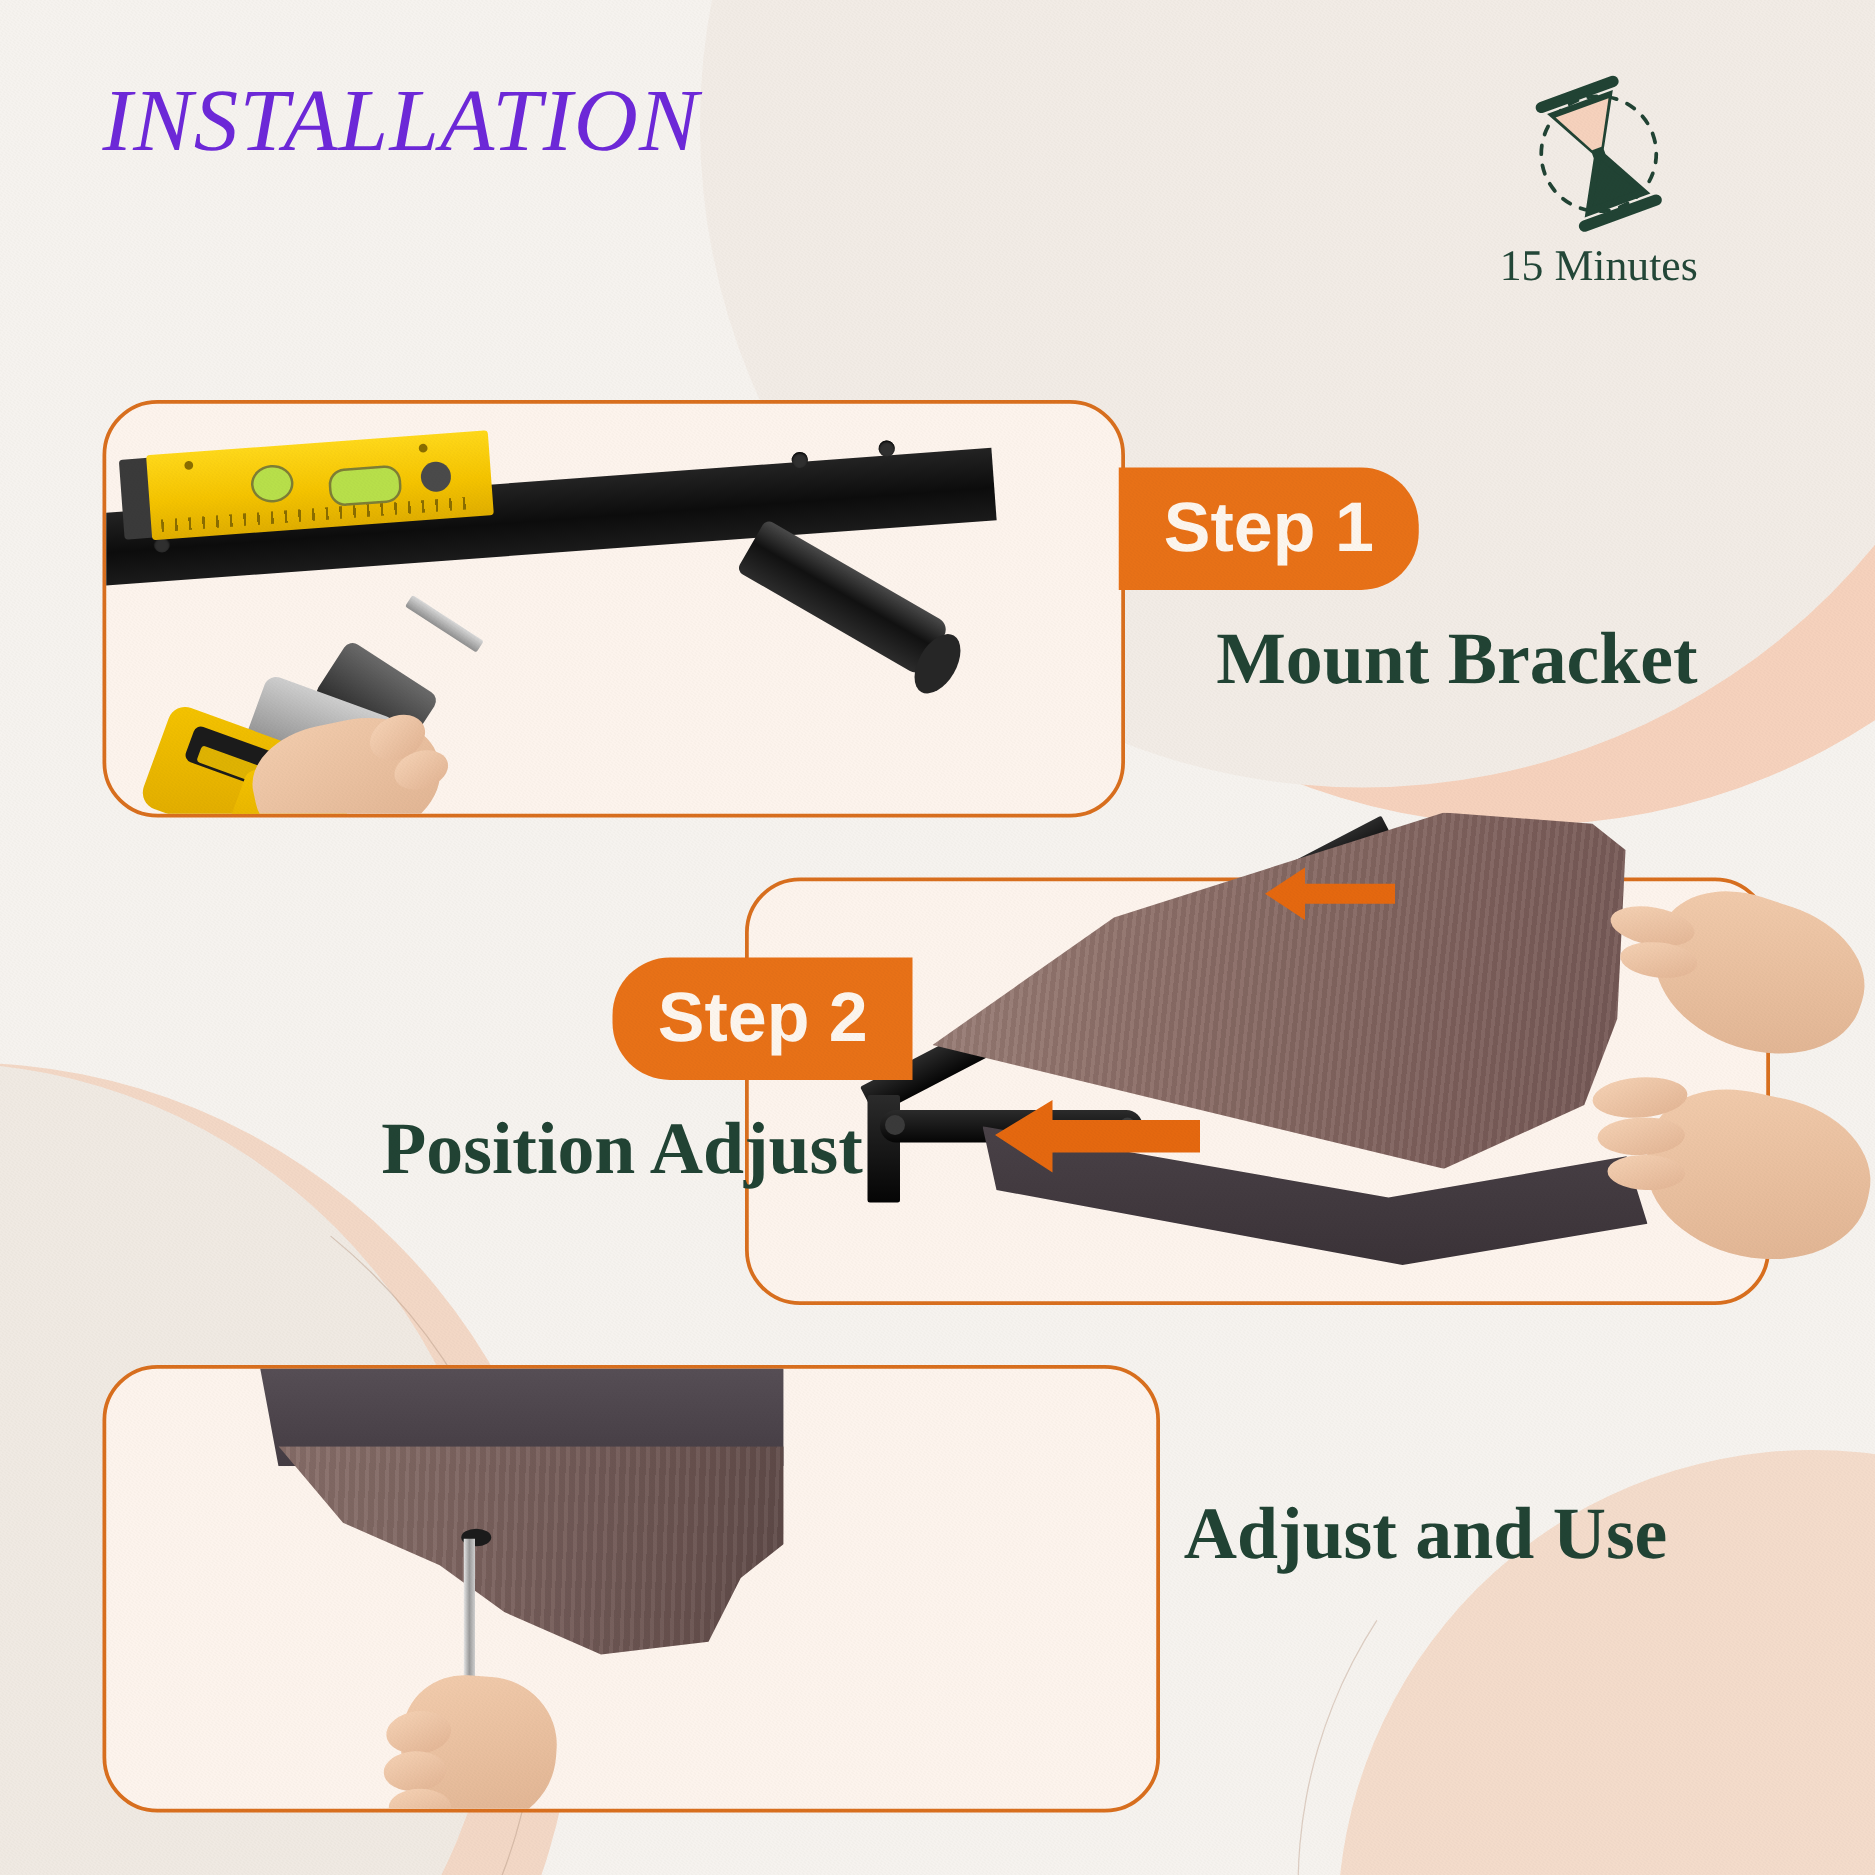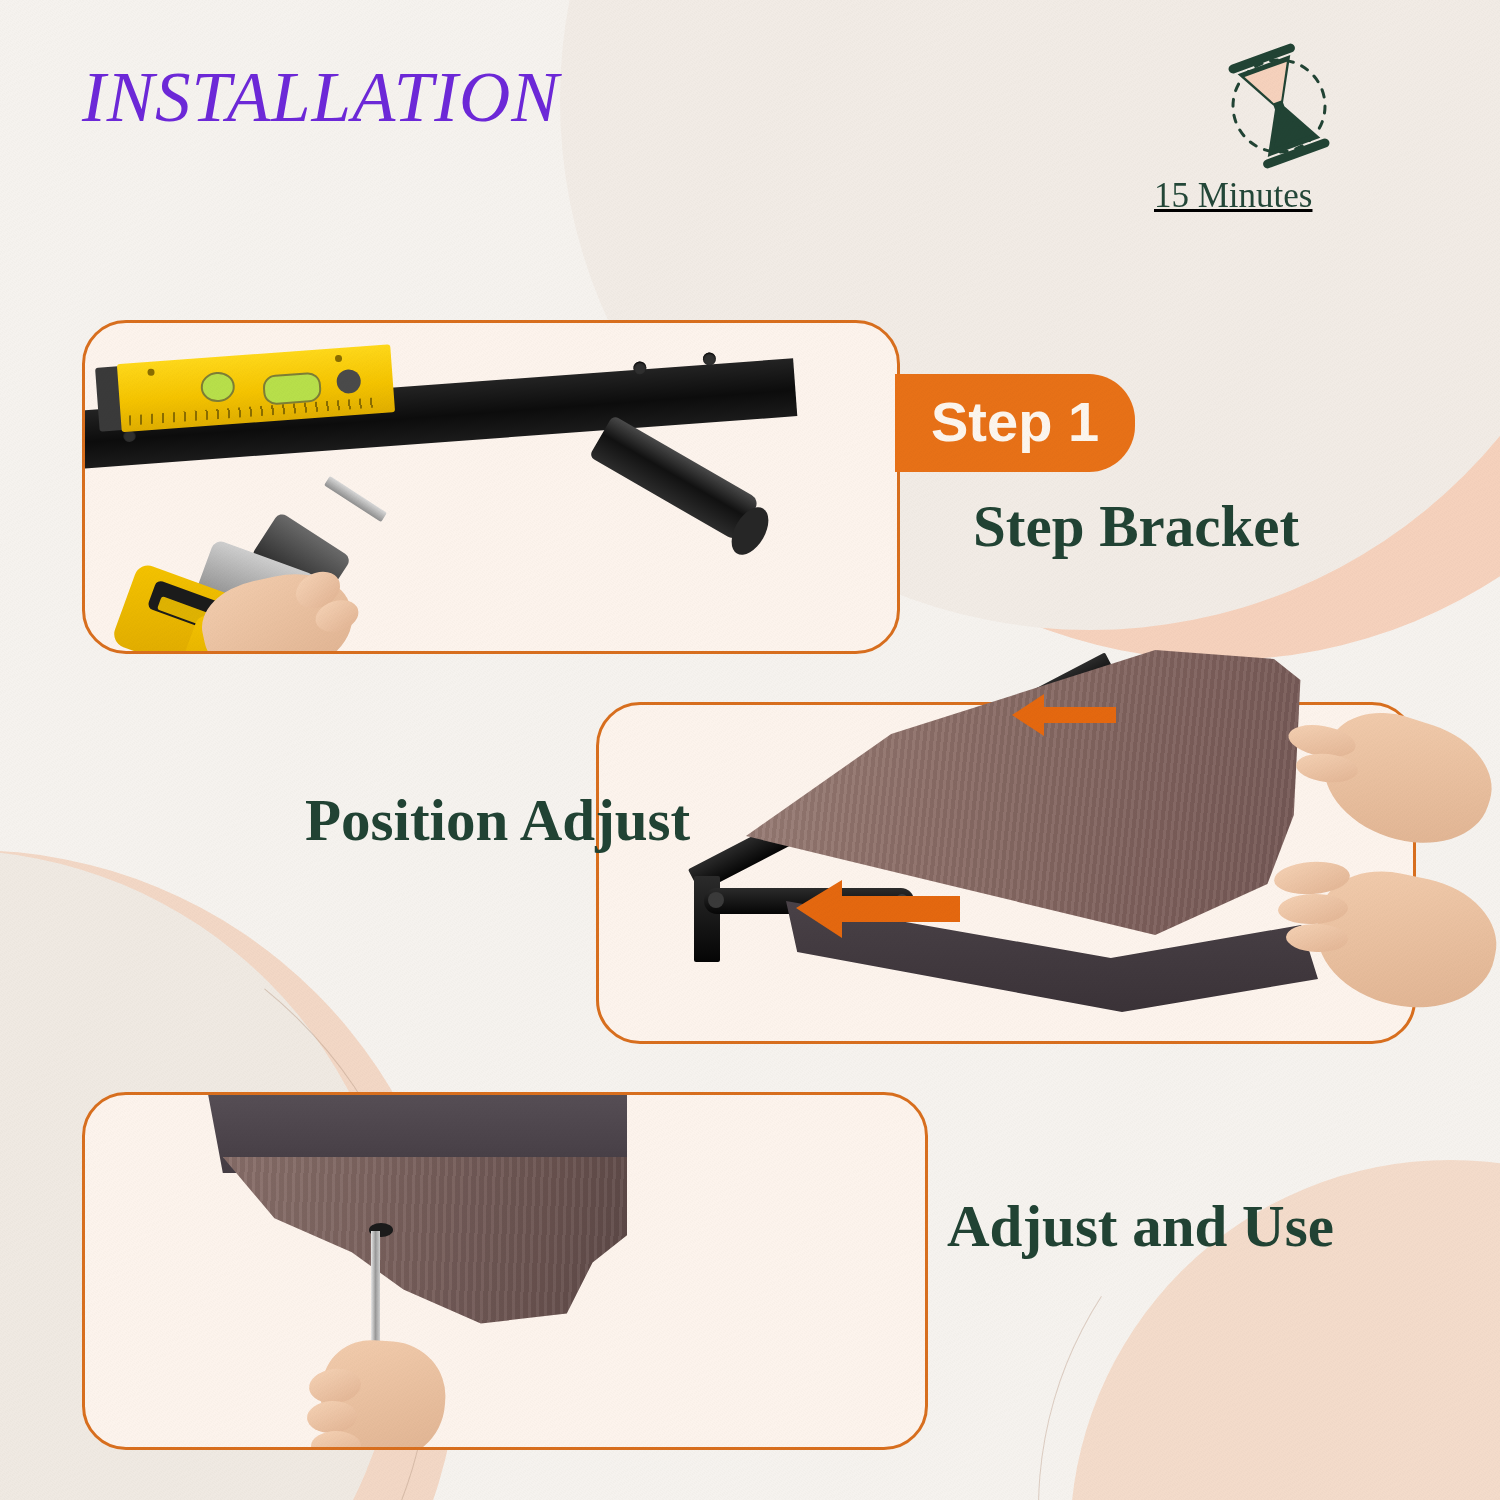--- a/index.html
+++ b/index.html
@@ -71,21 +71,21 @@
     font-family:"Liberation Sans", sans-serif;
   }
   #title-sub{
     font-size:71px;color:#6d28d9;font-style:italic;
     font-family:"Liberation Serif", serif;
     letter-spacing:1px;line-height:1.05;margin-top:8px;margin-left:14px;
   }
 
   
   #assembly-badge{
-    position:absolute;right:96px;top:41px;width:250px;text-decoration:underline;
+    position:absolute;right:96px;top:58px;width:250px;text-align:center;
   }
   #hourglass-wrap{height:130px;display:flex;align-items:center;justify-content:center;}
   #assembly-text{
     margin-top:4px;
     font-family:"Liberation Serif", serif;
     font-size:35px;line-height:1.18;color:#234738;
   }
 
   
   .card{
@@ -312,24 +312,25 @@
       <div class="hand" style="left:16px;top:6px;width:124px;height:120px;transform:rotate(4deg);"></div>
       <div class="finger" style="left:4px;top:34px;width:52px;height:34px;transform:rotate(-6deg);"></div>
       <div class="finger" style="left:2px;top:66px;width:50px;height:32px;transform:rotate(-3deg);"></div>
       <div class="finger" style="left:6px;top:96px;width:50px;height:30px;transform:rotate(0deg);"></div>
     </div>
   </div>
 </div>
 
 <div id="step1" class="steplabel">
   <div class="badge badge-right">Step 1</div>
-  <div class="steptitle">Step Bracket</div>
+  <div class="steptitle">Mount Bracket</div>
 </div>
 
 <div id="step2" class="steplabel">
+  <div class="badge badge-left">Step 2</div>
   <div class="steptitle">Position Adjust</div>
 </div>
 
 <div id="step3" class="steplabel">
   <div class="steptitle">Adjust and Use</div>
 </div>
 
 <div id="grain"></div>
 
 </body></html>

